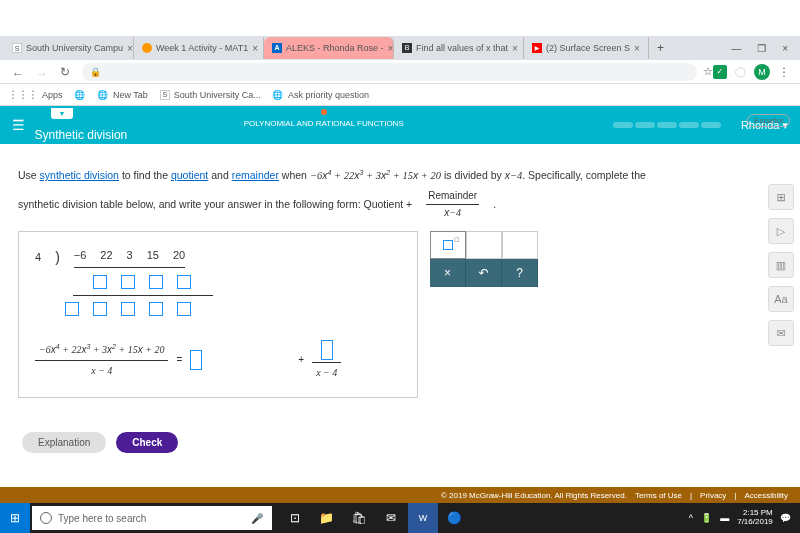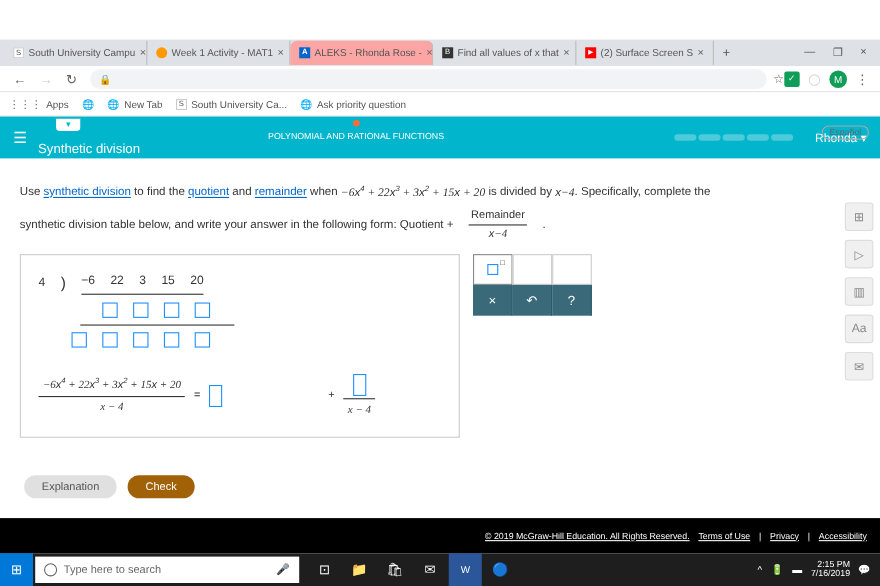--- a/index.html
+++ b/index.html
@@ -70,23 +70,23 @@
 .tool-sq { width: 10px; height: 10px; border: 1px solid #1e90ff; }
 .tool-bottom { display: flex; }
 .tool-btn { width: 36px; height: 28px; background: #3a6a7a; color: #fff; display: flex; align-items: center; justify-content: center; font-size: 12px; border-right: 1px solid #2a5a6a; }
 
 .side-icons { position: absolute; right: 6px; top: 184px; display: flex; flex-direction: column; gap: 8px; }
 .side-icon { width: 26px; height: 26px; background: #f0f0f0; border: 1px solid #ddd; border-radius: 3px; display: flex; align-items: center; justify-content: center; color: #888; font-size: 11px; }
 
 .bottom-btns { position: absolute; left: 22px; top: 432px; display: flex; gap: 10px; }
 .btn { padding: 5px 16px; border-radius: 12px; font-size: 10px; border: none; }
 .btn-expl { background: #e0e0e0; color: #555; }
-.btn-check { background: #a16207; color: #fff; }
-
-.footer { position: absolute; bottom: 30px; left: 0; right: 0; height: 32px; background: #000000; color: #fff; font-size: 8px; display: flex; align-items: center; justify-content: flex-end; padding: 0 12px; gap: 8px; text-decoration: underline; }
+.btn-check { background: #4c1d95; color: #fff; font-weight: bold; }
+
+.footer { position: absolute; bottom: 30px; left: 0; right: 0; height: 16px; background: #a16207; color: #fff; font-size: 8px; display: flex; align-items: center; justify-content: flex-end; padding: 0 12px; gap: 8px; }
 
 .taskbar { position: absolute; bottom: 0; left: 0; right: 0; height: 30px; background: #1e1e1e; display: flex; align-items: center; color: #fff; }
 .start { width: 30px; height: 30px; background: #0078d7; display: flex; align-items: center; justify-content: center; font-size: 12px; }
 .search-box { background: #fff; color: #666; height: 24px; width: 240px; margin-left: 2px; display: flex; align-items: center; padding: 0 8px; font-size: 10px; border-radius: 0; }
 .search-circle { width: 12px; height: 12px; border: 1px solid #666; border-radius: 50%; margin-right: 6px; }
 .mic { margin-left: auto; color: #666; }
 .task-icons { display: flex; gap: 2px; margin-left: 8px; }
 .task-icon { width: 30px; height: 30px; display: flex; align-items: center; justify-content: center; font-size: 12px; }
 .tray { margin-left: auto; display: flex; align-items: center; gap: 8px; padding-right: 8px; font-size: 9px; }
 .time { text-align: right; line-height: 1.1; font-size: 8px; }

